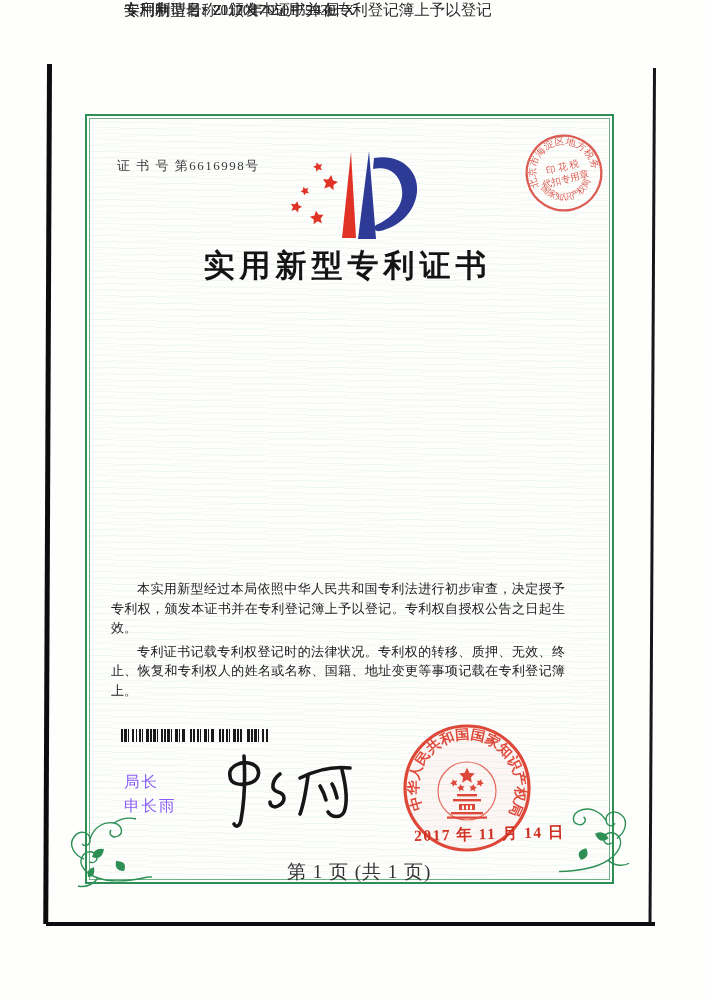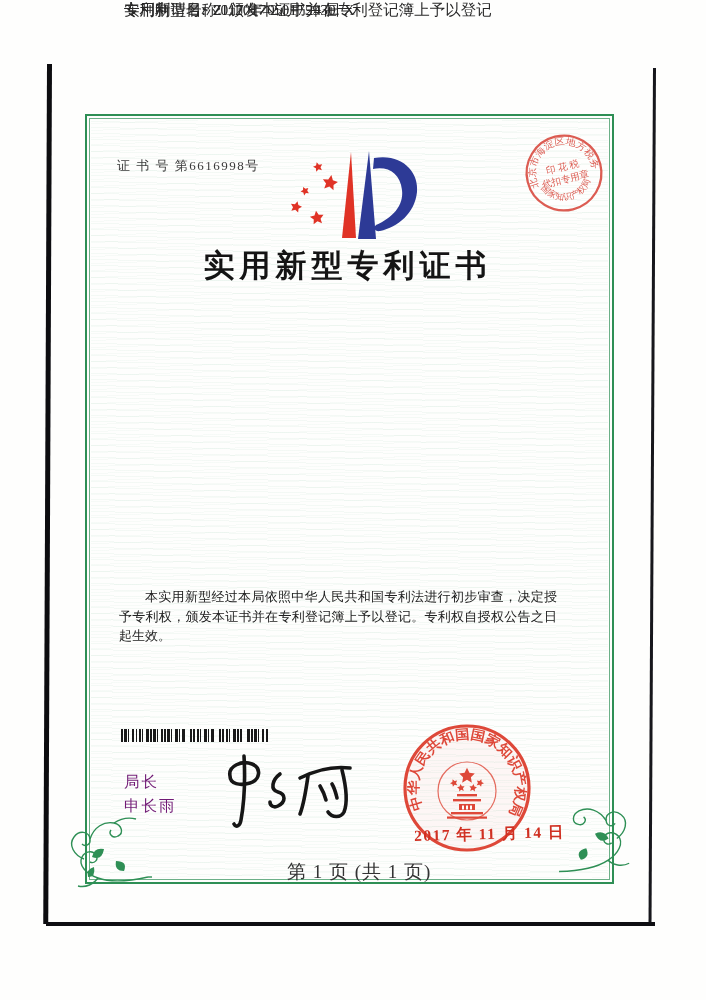--- a/index.html
+++ b/index.html
@@ -24,24 +24,24 @@
   .title{left:85px;top:245px;width:525px;text-align:center;font-size:31px;font-weight:bold;letter-spacing:5px;color:#141414;}
   .frow{left:124px;font-size:15.5px;color:#282828;white-space:nowrap;}
   .frow:nth-of-type(1){top:327px;}
   .frow:nth-of-type(2){top:372px;}
   .frow:nth-of-type(3){top:415px;}
   .frow:nth-of-type(4){top:459px;}
   .frow:nth-of-type(5){top:503px;}
   .frow:nth-of-type(6){top:546px;}
   .frow .lab{margin-right:7px;}
   .bodytext{left:107px;top:575px;width:462px;font-size:13px;line-height:19.6px;text-align:justify;color:#202020;}
-  .bodytext p{margin:12px;text-indent:2em;}
+  .bodytext p{margin:4px;text-indent:2em;}
   .barcode{left:121px;top:729px;width:148px;height:13px;
     background:repeating-linear-gradient(90deg,#191919 0 1.5px,transparent 1.5px 3px,#191919 3px 5.5px,transparent 5.5px 6.5px,#191919 6.5px 7.5px,transparent 7.5px 10.5px,#191919 10.5px 13px,transparent 13px 14.5px);}
-  .signer{left:124px;font-family:"Liberation Sans","DejaVu Sans",sans-serif;font-size:15.5px;color:#701a75;letter-spacing:2px;}
+  .signer{left:124px;font-family:"Liberation Sans","DejaVu Sans",sans-serif;font-size:15.5px;color:#8b5cf6;letter-spacing:2px;}
   .signer.t{top:772px;}
   .signer.n{top:796px;text-align:right;}
   .signature{left:208px;top:750px;}
   .seal{left:400px;top:721px;opacity:.93;}
   .seal-date{left:414px;top:824px;font-size:15.5px;font-weight:600;color:#d03022;letter-spacing:1.5px;transform:rotate(-1.5deg);white-space:nowrap;}
   .footer{left:287px;top:859px;font-size:19px;color:#333;letter-spacing:1px;}
   .flourish-l{left:60px;top:815px;}
   .flourish-r{left:548px;top:800px;transform:scaleX(-1) rotate(14deg);}
   .tax-stamp{left:518px;top:127px;transform:rotate(-14deg);opacity:.88;}
 </style>
@@ -112,20 +112,21 @@
   </div>
   <div class="abs frow">
     <span class="lab">专　利　号:</span><span>ZL 2017 2 0175930. X</span>
   </div>
   <div class="abs frow">
     <span class="lab">专利申请日:</span><span>2017 年 05 月 24 日</span>
   </div>
 
   <div class="abs bodytext">
     <p>本实用新型经过本局依照中华人民共和国专利法进行初步审查，决定授予专利权，颁发本证书并在专利登记簿上予以登记。专利权自授权公告之日起生效。</p>
+    <p>专利证书记载专利权登记时的法律状况。专利权的转移、质押、无效、终止、恢复和专利权人的姓名或名称、国籍、地址变更等事项记载在专利登记簿上。</p>
   </div>
 
   <div class="abs barcode"></div>
 
   <div class="abs signer t">局长</div>
   <div class="abs signer n">申长雨</div>
 
   <svg class="abs signature" width="155" height="82" viewBox="0 0 155 82">
     <g fill="none" stroke="#161616" stroke-width="3.6" stroke-linecap="round">
       <path d="M22,26 C20,16 34,10 44,14 C54,18 52,30 42,33 C32,36 22,34 22,26"></path>

